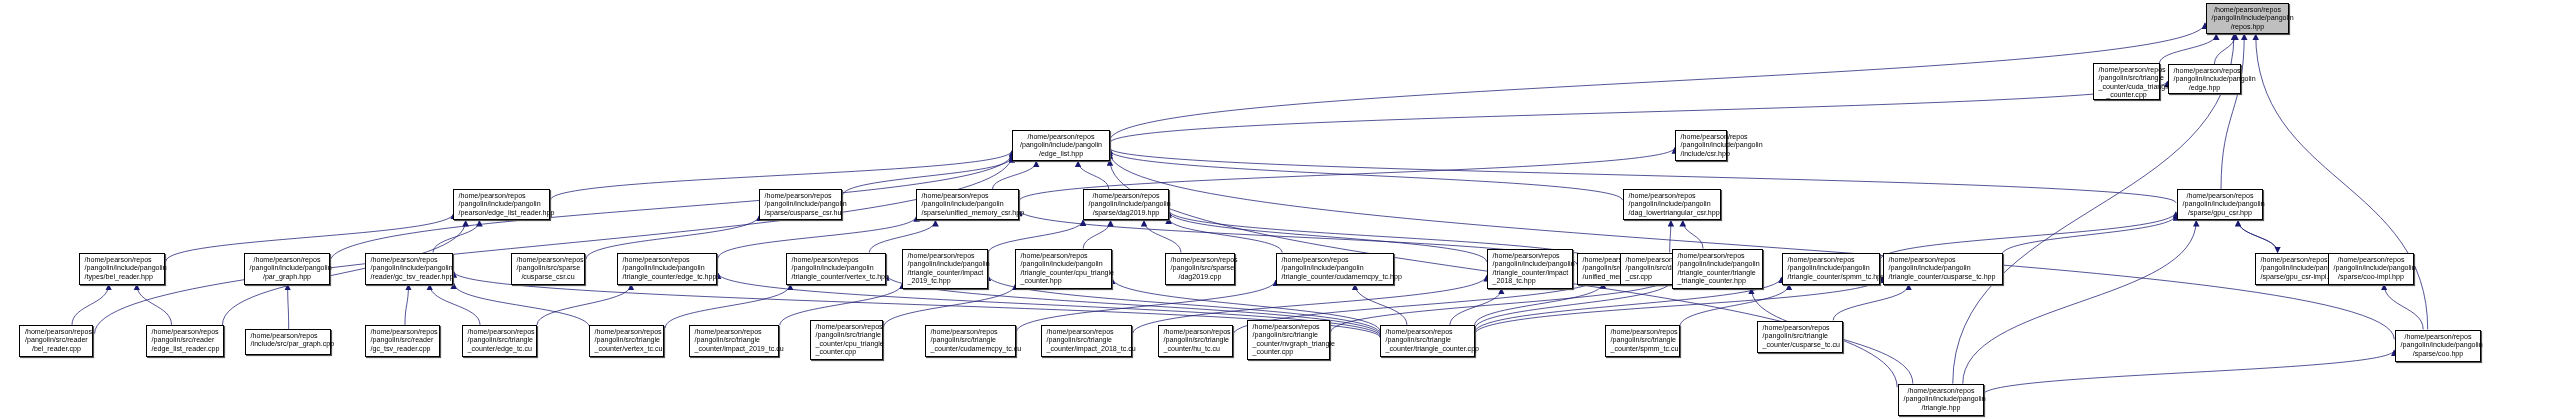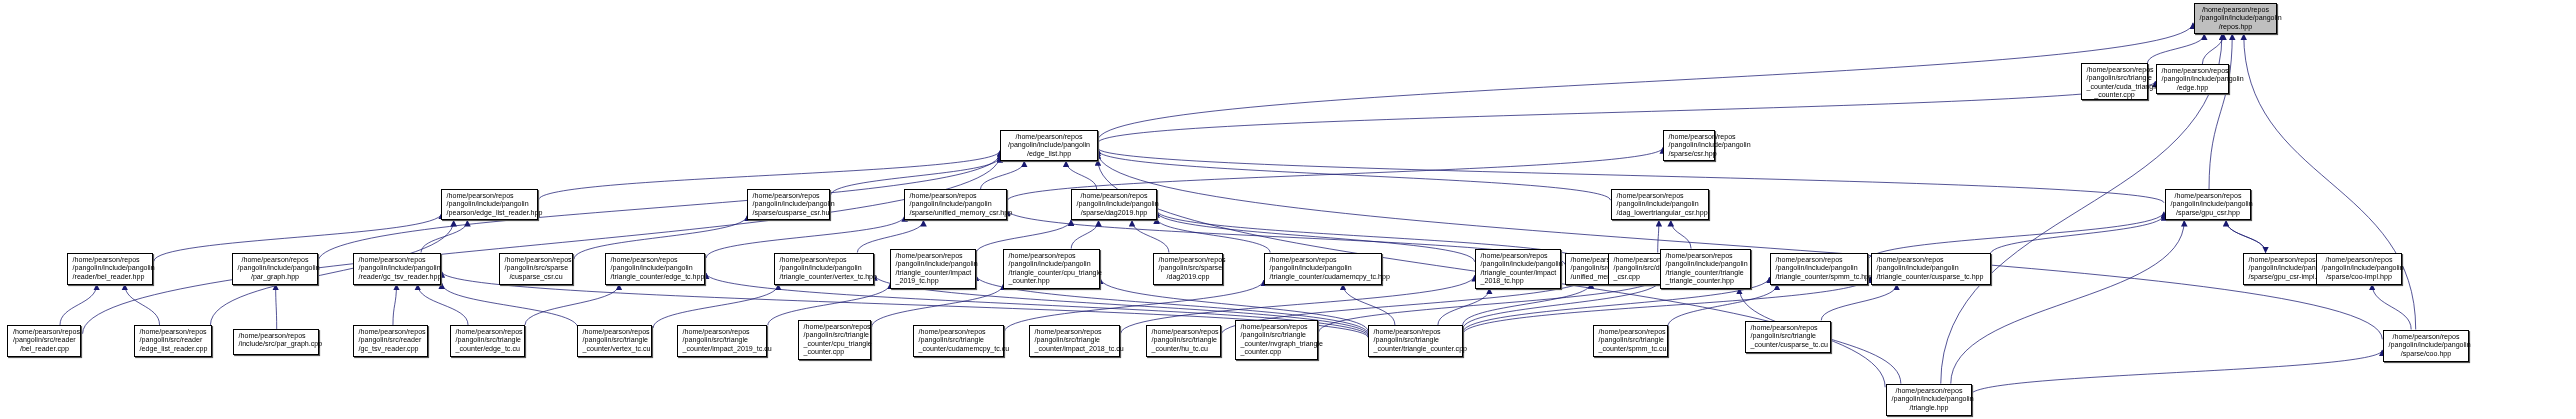--- a/index.html
+++ b/index.html
@@ -1,17 +1,17 @@
 <!DOCTYPE html>
 <html style="font-size:9px"><head>
 <meta charset="utf-8">
 <style>
   html,body{margin:0;padding:0;background:#ffffff;}
   body{width:2576px;height:419px;position:relative;overflow:hidden;font-family:"Liberation Sans",sans-serif;}
-  #graph{position:absolute;left:4px;top:0;width:2057px;height:419px;}
+  #graph{position:absolute;left:16px;top:0;width:2057px;height:419px;}
   #edges{position:absolute;left:0;top:0;width:2576px;height:419px;}
   .node{position:absolute;box-sizing:border-box;border:0.6px solid #000;background:#fff;
         box-shadow:1.1px 1.1px 0 #555;font-size:7.1px;line-height:8.6px;color:#000;
         text-align:left;padding:1.7px 4.6px;white-space:pre;cursor:pointer;}
   .node.center{text-align:center;}
   .node.root{background:#bfbfbf;}
   .node .line{display:block;}
 </style>
 </head>
 <body>
@@ -90,28 +90,28 @@
       <path d="M2557,586.326688815061 C2557,536.047065337763 3272,536.047065337763 3272,485.7674418604651" fill="none" stroke="#191970" stroke-width="1.3" marker-end="url(#arrow)"></path>
       <path d="M3896.035874439462,387 C3896.035874439462,415 3965.345291479821,415 3965.345291479821,443" fill="none" stroke="#191970" stroke-width="1.3" marker-end="url(#arrow)"></path>
       <path d="M4220.733333333334,578 C4220.733333333334,538.5 4152.266666666666,538.5 4152.266666666666,499" fill="none" stroke="#191970" stroke-width="1.3" marker-end="url(#arrow)"></path>
       <path d="M3448,692.829128440367 C3448,653.5 4170,653.5 4170,614.170871559633" fill="none" stroke="#191970" stroke-width="1.3" marker-end="url(#arrow)"></path>
     </svg>
   <div id="nodes">
       <div class="node center root" style="left: 2190px; top: 2.9px; width: 83px; height: 31px;"><span class="line">/home/pearson/repos</span><span class="line">/pangolin/include/pangolin</span><span class="line">/repos.hpp</span></div>
       <div class="node center" style="left: 2077px; top: 63px; width: 67px; height: 37px;"><span class="line">/home/pearson/repos</span><span class="line">/pangolin/src/triangle</span><span class="line">_counter/cuda_triangle</span><span class="line">_counter.cpp</span></div>
       <div class="node center" style="left: 2152px; top: 64px; width: 73px; height: 30px;"><span class="line">/home/pearson/repos</span><span class="line">/pangolin/include/pangolin</span><span class="line">/edge.hpp</span></div>
       <div class="node center" style="left: 996px; top: 130px; width: 98px; height: 31px;"><span class="line">/home/pearson/repos</span><span class="line">/pangolin/include/pangolin</span><span class="line">/edge_list.hpp</span></div>
-      <div class="node center" style="left: 1659px; top: 130px; width: 52px; height: 31px;"><span class="line">/home/pearson/repos</span><span class="line">/pangolin/include/pangolin</span><span class="line">/sparse/csr.hpp</span></div>
+      <div class="node center" style="left: 1659px; top: 130px; width: 52px; height: 31px;"><span class="line">/home/pearson/repos</span><span class="line">/pangolin/include/pangolin</span><span class="line">/include/csr.hpp</span></div>
       <div class="node" style="left: 437px; top: 189px; width: 97px; height: 31px;"><span class="line">/home/pearson/repos</span><span class="line">/pangolin/include/pangolin</span><span class="line">/pearson/edge_list_reader.hpp</span></div>
       <div class="node" style="left: 743px; top: 189px; width: 83px; height: 31px;"><span class="line">/home/pearson/repos</span><span class="line">/pangolin/include/pangolin</span><span class="line">/sparse/cusparse_csr.hu</span></div>
       <div class="node" style="left: 900px; top: 189px; width: 103px; height: 31px;"><span class="line">/home/pearson/repos</span><span class="line">/pangolin/include/pangolin</span><span class="line">/sparse/unified_memory_csr.hpp</span></div>
       <div class="node center" style="left: 1067px; top: 189px; width: 86px; height: 31px;"><span class="line">/home/pearson/repos</span><span class="line">/pangolin/include/pangolin</span><span class="line">/sparse/dag2019.hpp</span></div>
       <div class="node" style="left: 1607px; top: 189px; width: 98px; height: 31px;"><span class="line">/home/pearson/repos</span><span class="line">/pangolin/include/pangolin</span><span class="line">/dag_lowertriangular_csr.hpp</span></div>
       <div class="node center" style="left: 2161px; top: 189px; width: 86px; height: 31px;"><span class="line">/home/pearson/repos</span><span class="line">/pangolin/include/pangolin</span><span class="line">/sparse/gpu_csr.hpp</span></div>
-      <div class="node" style="left: 63px; top: 253px; width: 86px; height: 32px;"><span class="line">/home/pearson/repos</span><span class="line">/pangolin/include/pangolin</span><span class="line">/reader/bel_reader.hpp</span></div>
+      <div class="node" style="left: 63px; top: 253px; width: 86px; height: 32px;"><span class="line">/home/pearson/repos</span><span class="line">/pangolin/include/pangolin</span><span class="line">/types/bel_reader.hpp</span></div>
       <div class="node center" style="left: 228px; top: 253px; width: 86px; height: 32px;"><span class="line">/home/pearson/repos</span><span class="line">/pangolin/include/pangolin</span><span class="line">/par_graph.hpp</span></div>
       <div class="node" style="left: 349px; top: 253px; width: 88px; height: 32px;"><span class="line">/home/pearson/repos</span><span class="line">/pangolin/include/pangolin</span><span class="line">/reader/gc_tsv_reader.hpp</span></div>
       <div class="node center" style="left: 495px; top: 253px; width: 74px; height: 32px;"><span class="line">/home/pearson/repos</span><span class="line">/pangolin/src/sparse</span><span class="line">/cusparse_csr.cu</span></div>
       <div class="node" style="left: 601px; top: 253px; width: 100px; height: 32px;"><span class="line">/home/pearson/repos</span><span class="line">/pangolin/include/pangolin</span><span class="line">/triangle_counter/edge_tc.hpp</span></div>
       <div class="node" style="left: 770px; top: 253px; width: 100px; height: 32px;"><span class="line">/home/pearson/repos</span><span class="line">/pangolin/include/pangolin</span><span class="line">/triangle_counter/vertex_tc.hpp</span></div>
       <div class="node" style="left: 886px; top: 249px; width: 86px; height: 40px;"><span class="line">/home/pearson/repos</span><span class="line">/pangolin/include/pangolin</span><span class="line">/triangle_counter/impact</span><span class="line">_2019_tc.hpp</span></div>
       <div class="node" style="left: 999px; top: 249px; width: 97px; height: 40px;"><span class="line">/home/pearson/repos</span><span class="line">/pangolin/include/pangolin</span><span class="line">/triangle_counter/cpu_triangle</span><span class="line">_counter.hpp</span></div>
       <div class="node center" style="left: 1149px; top: 253px; width: 70px; height: 32px;"><span class="line">/home/pearson/repos</span><span class="line">/pangolin/src/sparse</span><span class="line">/dag2019.cpp</span></div>
       <div class="node" style="left: 1260px; top: 253px; width: 118px; height: 32px;"><span class="line">/home/pearson/repos</span><span class="line">/pangolin/include/pangolin</span><span class="line">/triangle_counter/cudamemcpy_tc.hpp</span></div>
       <div class="node" style="left: 1471px; top: 249px; width: 86px; height: 40px;"><span class="line">/home/pearson/repos</span><span class="line">/pangolin/include/pangolin</span><span class="line">/triangle_counter/impact</span><span class="line">_2018_tc.hpp</span></div>

